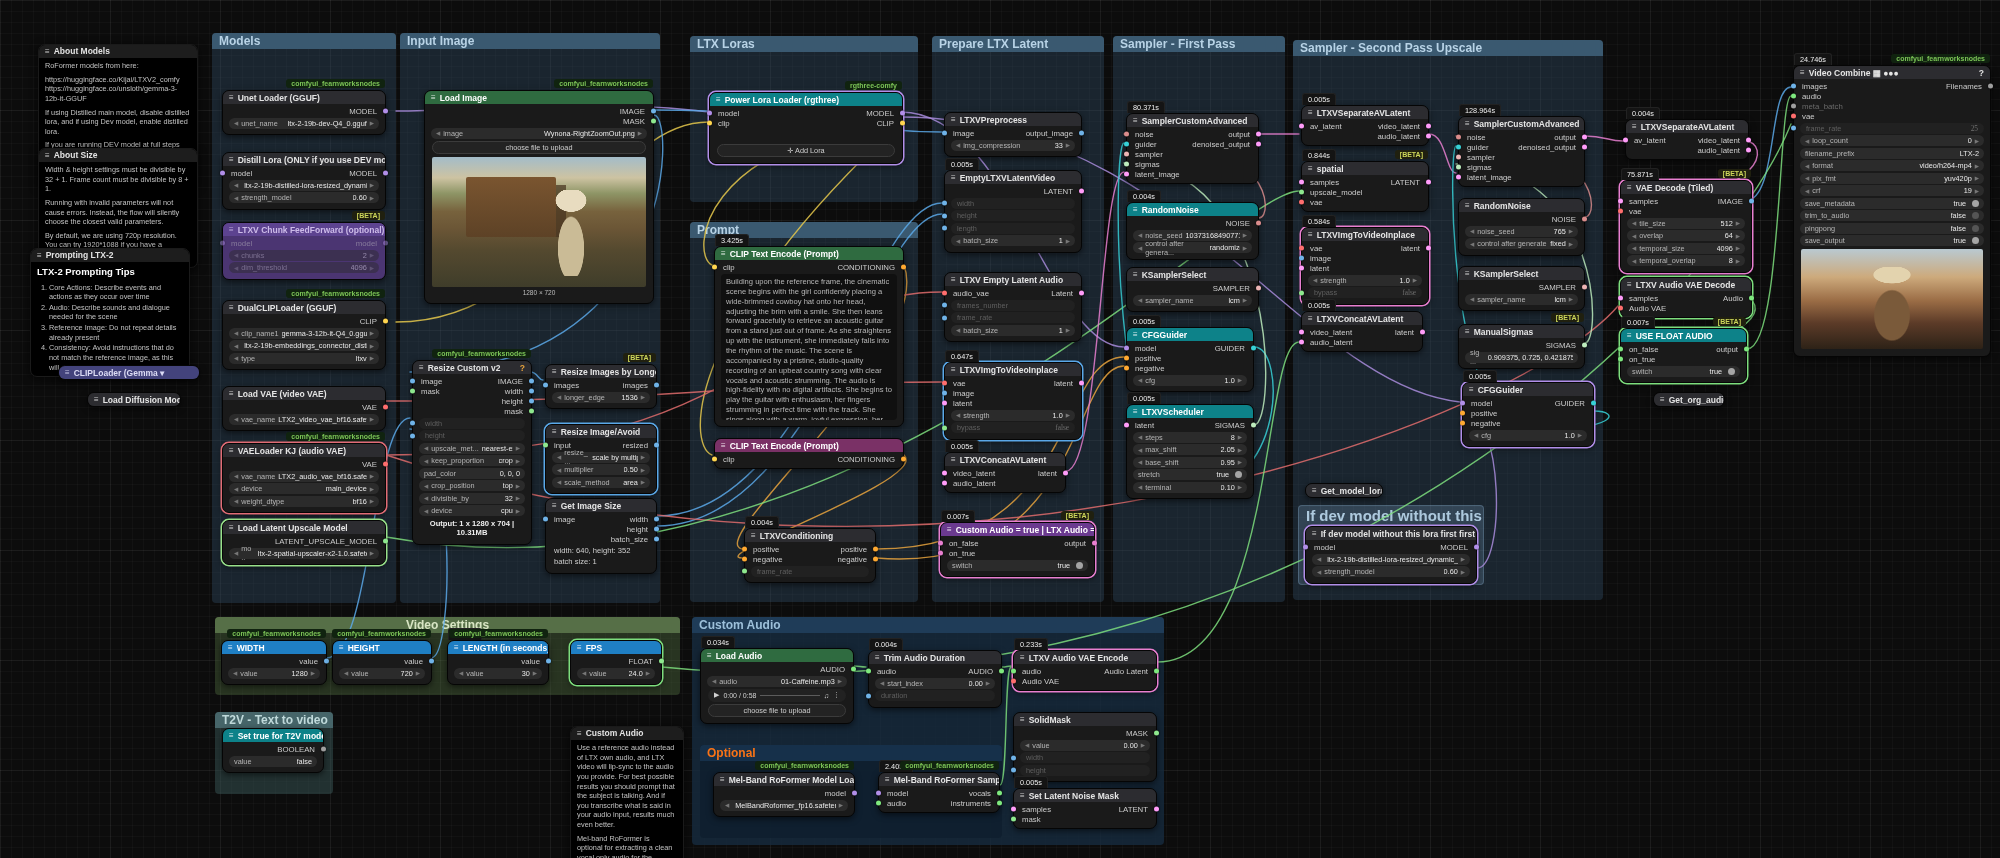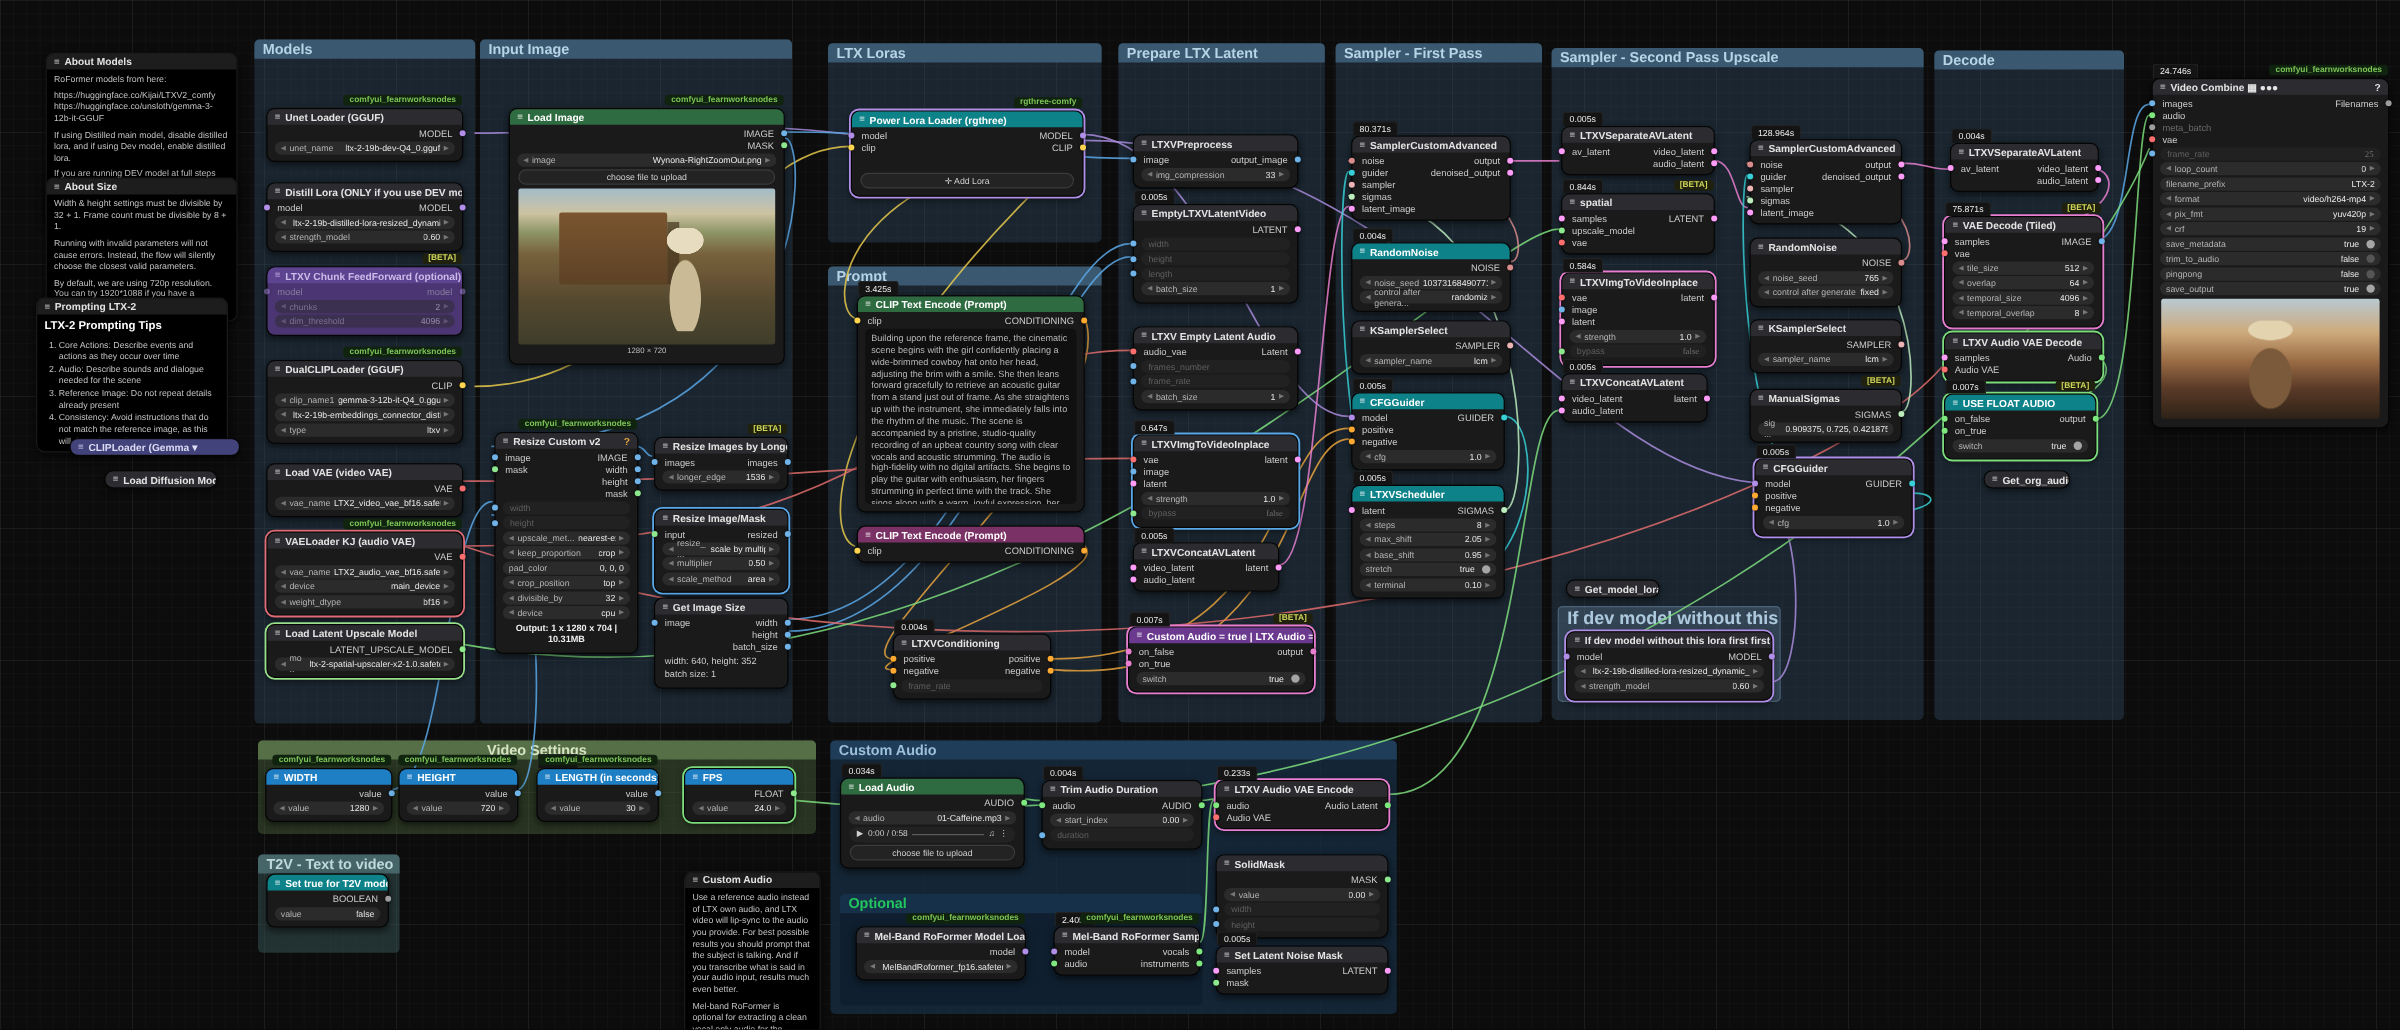--- a/index.html
+++ b/index.html
@@ -10,21 +10,21 @@
  linear-gradient(rgba(255,255,255,.022) 1px,transparent 1px),
  linear-gradient(90deg,rgba(255,255,255,.022) 1px,transparent 1px);
 background-size:110px 110px,110px 110px,11px 11px,11px 11px;}
 #wires{position:absolute;left:0;top:0;width:2000px;height:858px;pointer-events:none;z-index:3;}
 .group{position:absolute;border-radius:4px;z-index:1;}
 .ghead{height:16px;line-height:16px;padding:0 7px;font-size:12px;font-weight:bold;border-radius:4px 4px 0 0;white-space:nowrap;overflow:hidden;}
 .g-blue{background:rgba(47,75,98,.42);} .g-blue .ghead{background:#3a5970;color:#b8d3e6;}
 .g-green{background:rgba(76,102,60,.45);} .g-green .ghead{background:#566f47;color:#d8e5c4;text-align:center;}
 .g-tealgray{background:rgba(56,86,86,.5);} .g-tealgray .ghead{background:#466569;color:#c0dadb;}
 .g-navy{background:rgba(22,44,64,.8);} .g-navy .ghead{background:#1f3c58;color:#9dc0da;}
-.g-navy2{background:rgba(14,30,46,.85);} .g-navy2 .ghead{background:#16304a;color:#22c55e;}
+.g-navy2{background:rgba(14,30,46,.85);} .g-navy2 .ghead{background:#16304a;color:#f97316;}
 .g-lightblue{background:rgba(128,168,206,.24);border:1px solid rgba(150,190,225,.25);}
 .g-lightblue .ghead{background:transparent;color:rgba(195,224,246,.85);font-size:15px;height:20px;line-height:20px;}
 .note{position:absolute;background:#000;border:1px solid #1a1a1a;border-radius:7px;z-index:4;box-shadow:0 2px 8px rgba(0,0,0,.6);}
 .nthead{height:13px;line-height:13px;background:#1d1d1d;border-radius:6px 6px 0 0;color:#e3e3e3;font-size:8.5px;font-weight:bold;padding:0 6px;display:flex;gap:4px;align-items:center;}
 .ntbody{padding:3px 6px;color:#c2c2c2;font-size:7.3px;line-height:1.32;}
 .ntbody p{margin:0 0 4px 0;white-space:pre-line;}
 .ntbody h4{margin:1px 0 4px 0;color:#fff;font-size:9.5px;}
 .ntbody ol{margin:0;padding-left:12px;} .ntbody li{margin-bottom:1px;}
 .node{position:absolute;background:#1a1a1a;border:1px solid #050505;border-radius:7px;z-index:5;box-shadow:0 2px 6px rgba(0,0,0,.55);}
 .node.collapsed{border-radius:7px;}
@@ -132,23 +132,20 @@
     </div>
     <div class="group g-blue" style="left: 932px; top: 36px; width: 172px; height: 566px;">
       <div class="ghead">Prepare LTX Latent</div>
     </div>
     <div class="group g-blue" style="left: 1113px; top: 36px; width: 172px; height: 566px;">
       <div class="ghead">Sampler - First Pass</div>
     </div>
     <div class="group g-blue" style="left: 1293px; top: 40px; width: 310px; height: 560px;">
       <div class="ghead">Sampler - Second Pass Upscale</div>
     </div>
-    <div class="group g-blue" style="left: 1612px; top: 42px; width: 158px; height: 558px;">
-      <div class="ghead">Decode</div>
-    </div>
     <div class="group g-green" style="left: 215px; top: 617px; width: 465px; height: 78px;">
       <div class="ghead">Video Settings</div>
     </div>
     <div class="group g-tealgray" style="left: 215px; top: 712px; width: 118px; height: 82px;">
       <div class="ghead">T2V - Text to video</div>
     </div>
     <div class="group g-navy" style="left: 692px; top: 617px; width: 472px; height: 228px;">
       <div class="ghead">Custom Audio</div>
     </div>
     <div class="group g-navy2" style="left: 700px; top: 745px; width: 302px; height: 93px;">
@@ -524,21 +521,21 @@
           <span class="arr">◀</span>
           <span>longer_edge</span>
           <span class="val">1536</span>
           <span class="arr">▶</span>
         </div>
       </div>
     </div>
     <div class="node" style="left: 545px; top: 424px; width: 110px; box-shadow: rgb(90, 168, 232) 0px 0px 0px 1.5px, rgba(0, 0, 0, 0.55) 0px 2px 6px;">
       <div class="nhead ">
         <span class="ham">≡</span>
-        <span>Resize Image/Mask</span>
+        <span>Resize Image/Avoid</span>
       </div>
       <div class="nbody">
         <div class="row">
           <span class="dot dl" style="background: rgb(142, 232, 142);"></span>
           <span class="lab">input</span>
           <span class="rlab">resized</span>
           <span class="dot dr" style="background: rgb(111, 179, 232);"></span>
         </div>
         <div class="wrow">
           <span class="arr">◀</span>

